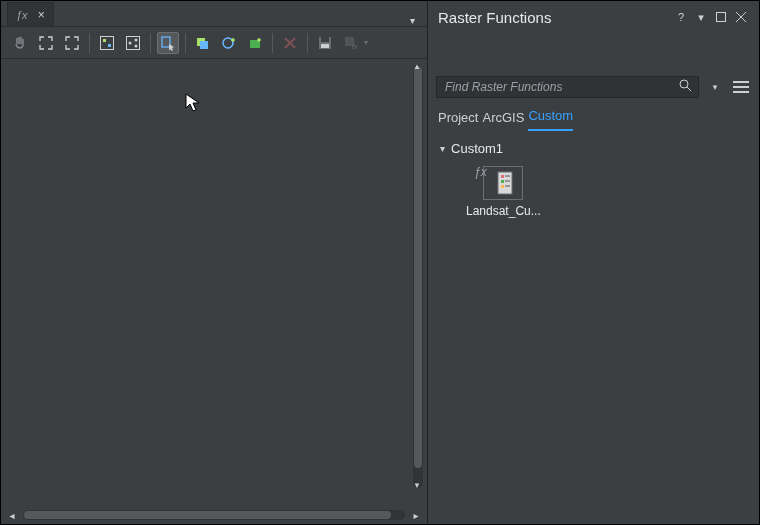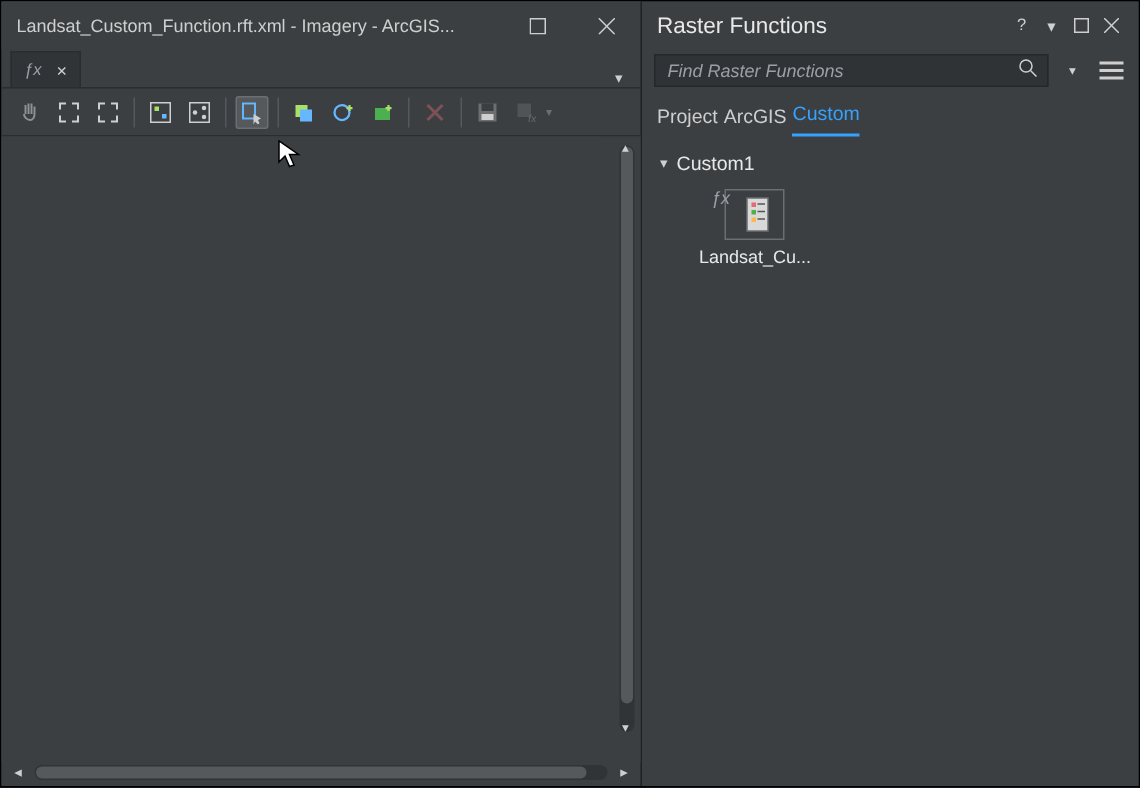--- a/index.html
+++ b/index.html
@@ -120,20 +120,21 @@
   }
   .panel-head .spacer{flex:1;}
   .pbtn {
     width:20px; height:20px; display:flex; align-items:center; justify-content:center;
     color:#cfcfcf; font-size:11px;
   }
   .search-row {
     display:flex; align-items:center;
     padding:0 8px; gap:8px;
     height:28px;
+    margin-top:40px;
   }
   .search {
     flex:1; height:22px;
     background:#2f3336;
     border:1px solid #25282a;
     display:flex; align-items:center;
     color:#9aa0a6; font-size:12px;
     padding:0 6px;
   }
   .search input {
@@ -184,35 +185,20 @@
     left:184px; top:92px;
     pointer-events:none;
   }
 </style>
 </head>
 <body>
 
 <div class="app">
 
   <div class="left">
-    <div class="titlebar">
-      <span>Landsat_Custom_Function.rft.xml - Imagery - ArcGIS...</span>
-      <div class="spacer"></div>
-      <div class="wbtn">
-        <svg width="11" height="11">
-            <rect x="0.5" y="0.5" width="10" height="10" fill="none" stroke="#cfcfcf"></rect>
-          </svg>
-      </div>
-      <div class="wbtn">
-        <svg width="11" height="11">
-            <line x1="0" y1="0" x2="11" y2="11" stroke="#cfcfcf"></line>
-            <line x1="11" y1="0" x2="0" y2="11" stroke="#cfcfcf"></line>
-          </svg>
-      </div>
-    </div>
 
     <div class="doctab-row">
       <div class="doctab">
         <span class="fx-icon">ƒx</span>
         <span class="close">×</span>
       </div>
       <span class="drop">▾</span>
     </div>
 
     <div class="toolbar">

